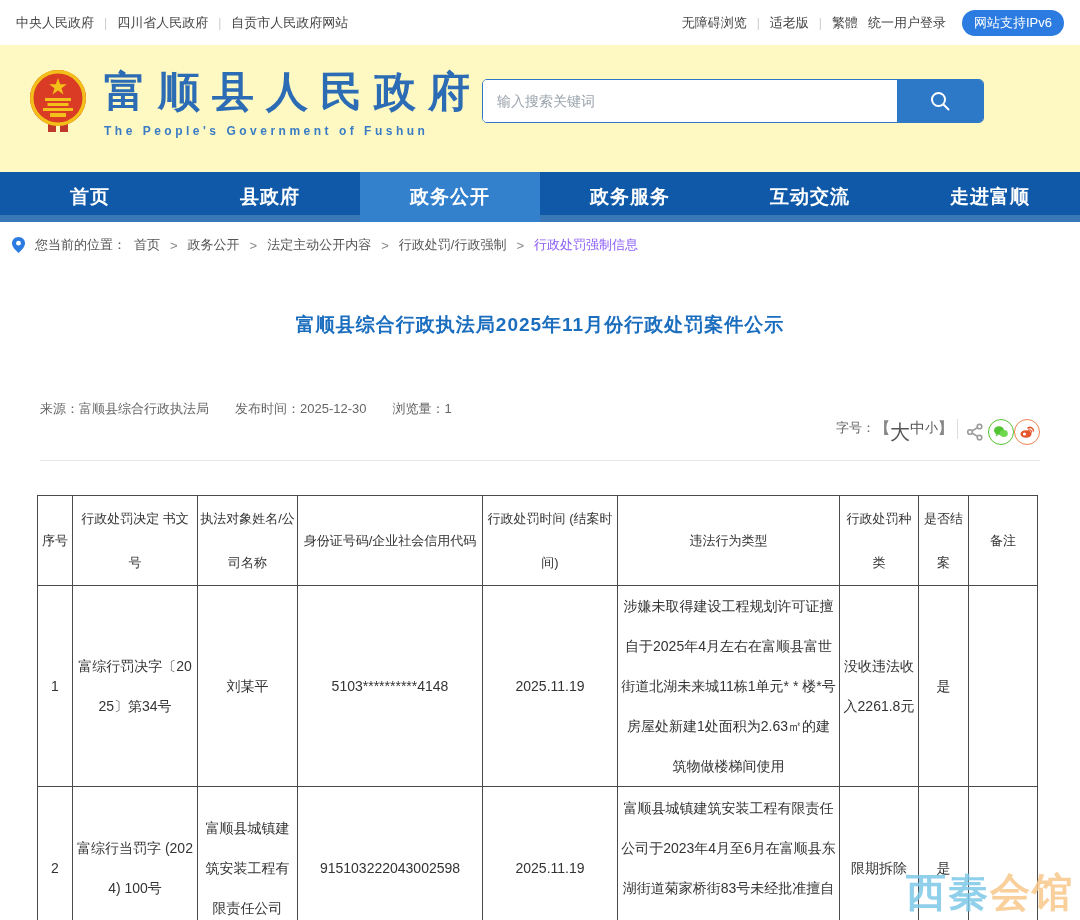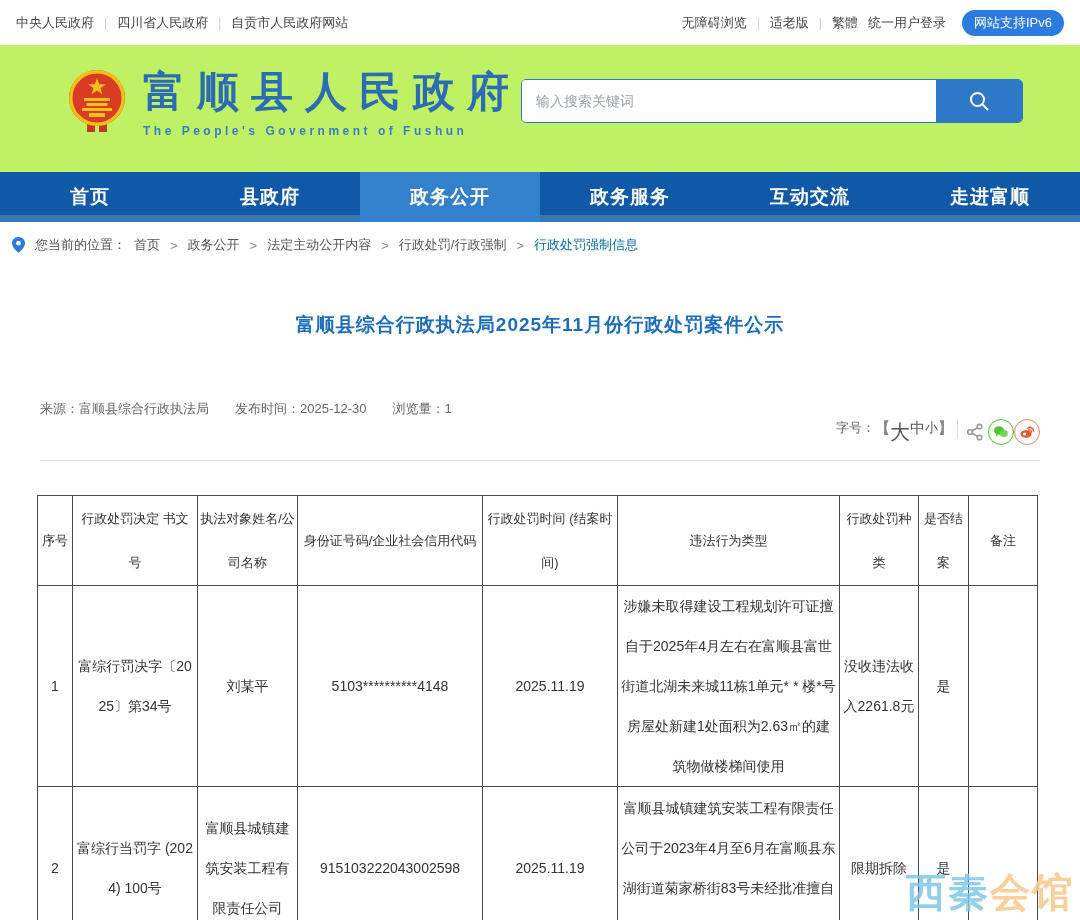--- a/index.html
+++ b/index.html
@@ -9,22 +9,22 @@
   
   .topbar { height:45px; display:flex; align-items:center; justify-content:space-between;
     padding:17px 16px; font-size:13px; color:#444; background:#fff; }
   .topbar-left, .topbar-right { display:flex; align-items:center; gap:10px; }
   .topbar a.plain { color:#444; text-decoration:none; cursor:pointer; }
   .tb-sep { color:#ccc; font-size:12px; }
   .ipv6-pill { background:#2b7be0; color:#fff; border-radius:13px; padding:4px 12px;
     font-size:13px; cursor:pointer; }
 
   
-  .masthead { height:127px; display:flex; align-items:center; justify-content:center;
-    padding:0 18px 16px 26px; background:#bef264; }
+  .masthead { height:127px; display:flex; align-items:center; justify-content:flex-start;
+    padding:0 18px 16px 26px; background:#fef9c3; }
   .brand { display:flex; align-items:center; gap:14px; }
   .emblem { width:64px; height:66px; flex:0 0 auto; }
   .brand-text .cn { font-size:42px; font-weight:bold; color:#2c6cb5; letter-spacing:12px;
     font-family:"Liberation Serif","DejaVu Serif",serif; white-space:nowrap; }
   .brand-text .en { margin-top:4px; font-size:12px; font-weight:bold; color:#3a7cc4; letter-spacing:3.5px; }
   .search-wrap { display:flex; width:502px; height:44px; border:1px solid #2e78c8; border-radius:5px; overflow:hidden; }
   .search-input { flex:1; border:none; outline:none; padding:0 14px; font-size:14px; color:#333;
     font-family:"Liberation Sans","DejaVu Sans",sans-serif; }
   .search-input::placeholder { color:#9aa3ad; }
   .search-btn { width:86px; background:#2e78c8; border:none; cursor:pointer;
@@ -34,21 +34,21 @@
   .nav { height:50px; background:#0f59a8; display:flex; position:relative; }
   .nav::after { content:""; position:absolute; left:0; right:0; bottom:0; height:7px;
     background:rgba(255,255,255,0.18); }
   .nav-item { flex:1; position:relative; z-index:1; display:flex; align-items:center; justify-content:center;
     color:#fff; font-size:19px; font-weight:bold; cursor:pointer; letter-spacing:1px; }
   .nav-item.active { background:#3380cc; }
 
   
   .crumbbar { display:flex; align-items:center; gap:8px; padding:14px 10px 12px 10px; font-size:13px; color:#555; }
   .crumbbar .crumb { color:#555; cursor:pointer; }
-  .crumbbar .crumb.current { color:#0369a1; }
+  .crumbbar .crumb.current { color:#8b5cf6; }
   .crumb-sep { color:#888; margin:0 2px; }
 
   
   .article-title { text-align:center; margin:46px 40px 0 40px; font-size:19px; font-weight:bold;
     color:#1b6dbe; letter-spacing:1px; }
   .meta-row { margin:34px 40px 0 40px; display:flex; align-items:center; justify-content:space-between;
     font-size:13px; color:#666; padding-bottom:14px; border-bottom:1px solid #e6e6e6; }
   .meta-left { display:flex; align-items:center; gap:26px; }
   .meta-right { display:flex; align-items:flex-start; color:#666;margin-top:47px; }
   .fs-bracket { color:#888; font-weight:bold; font-size:15px; }

